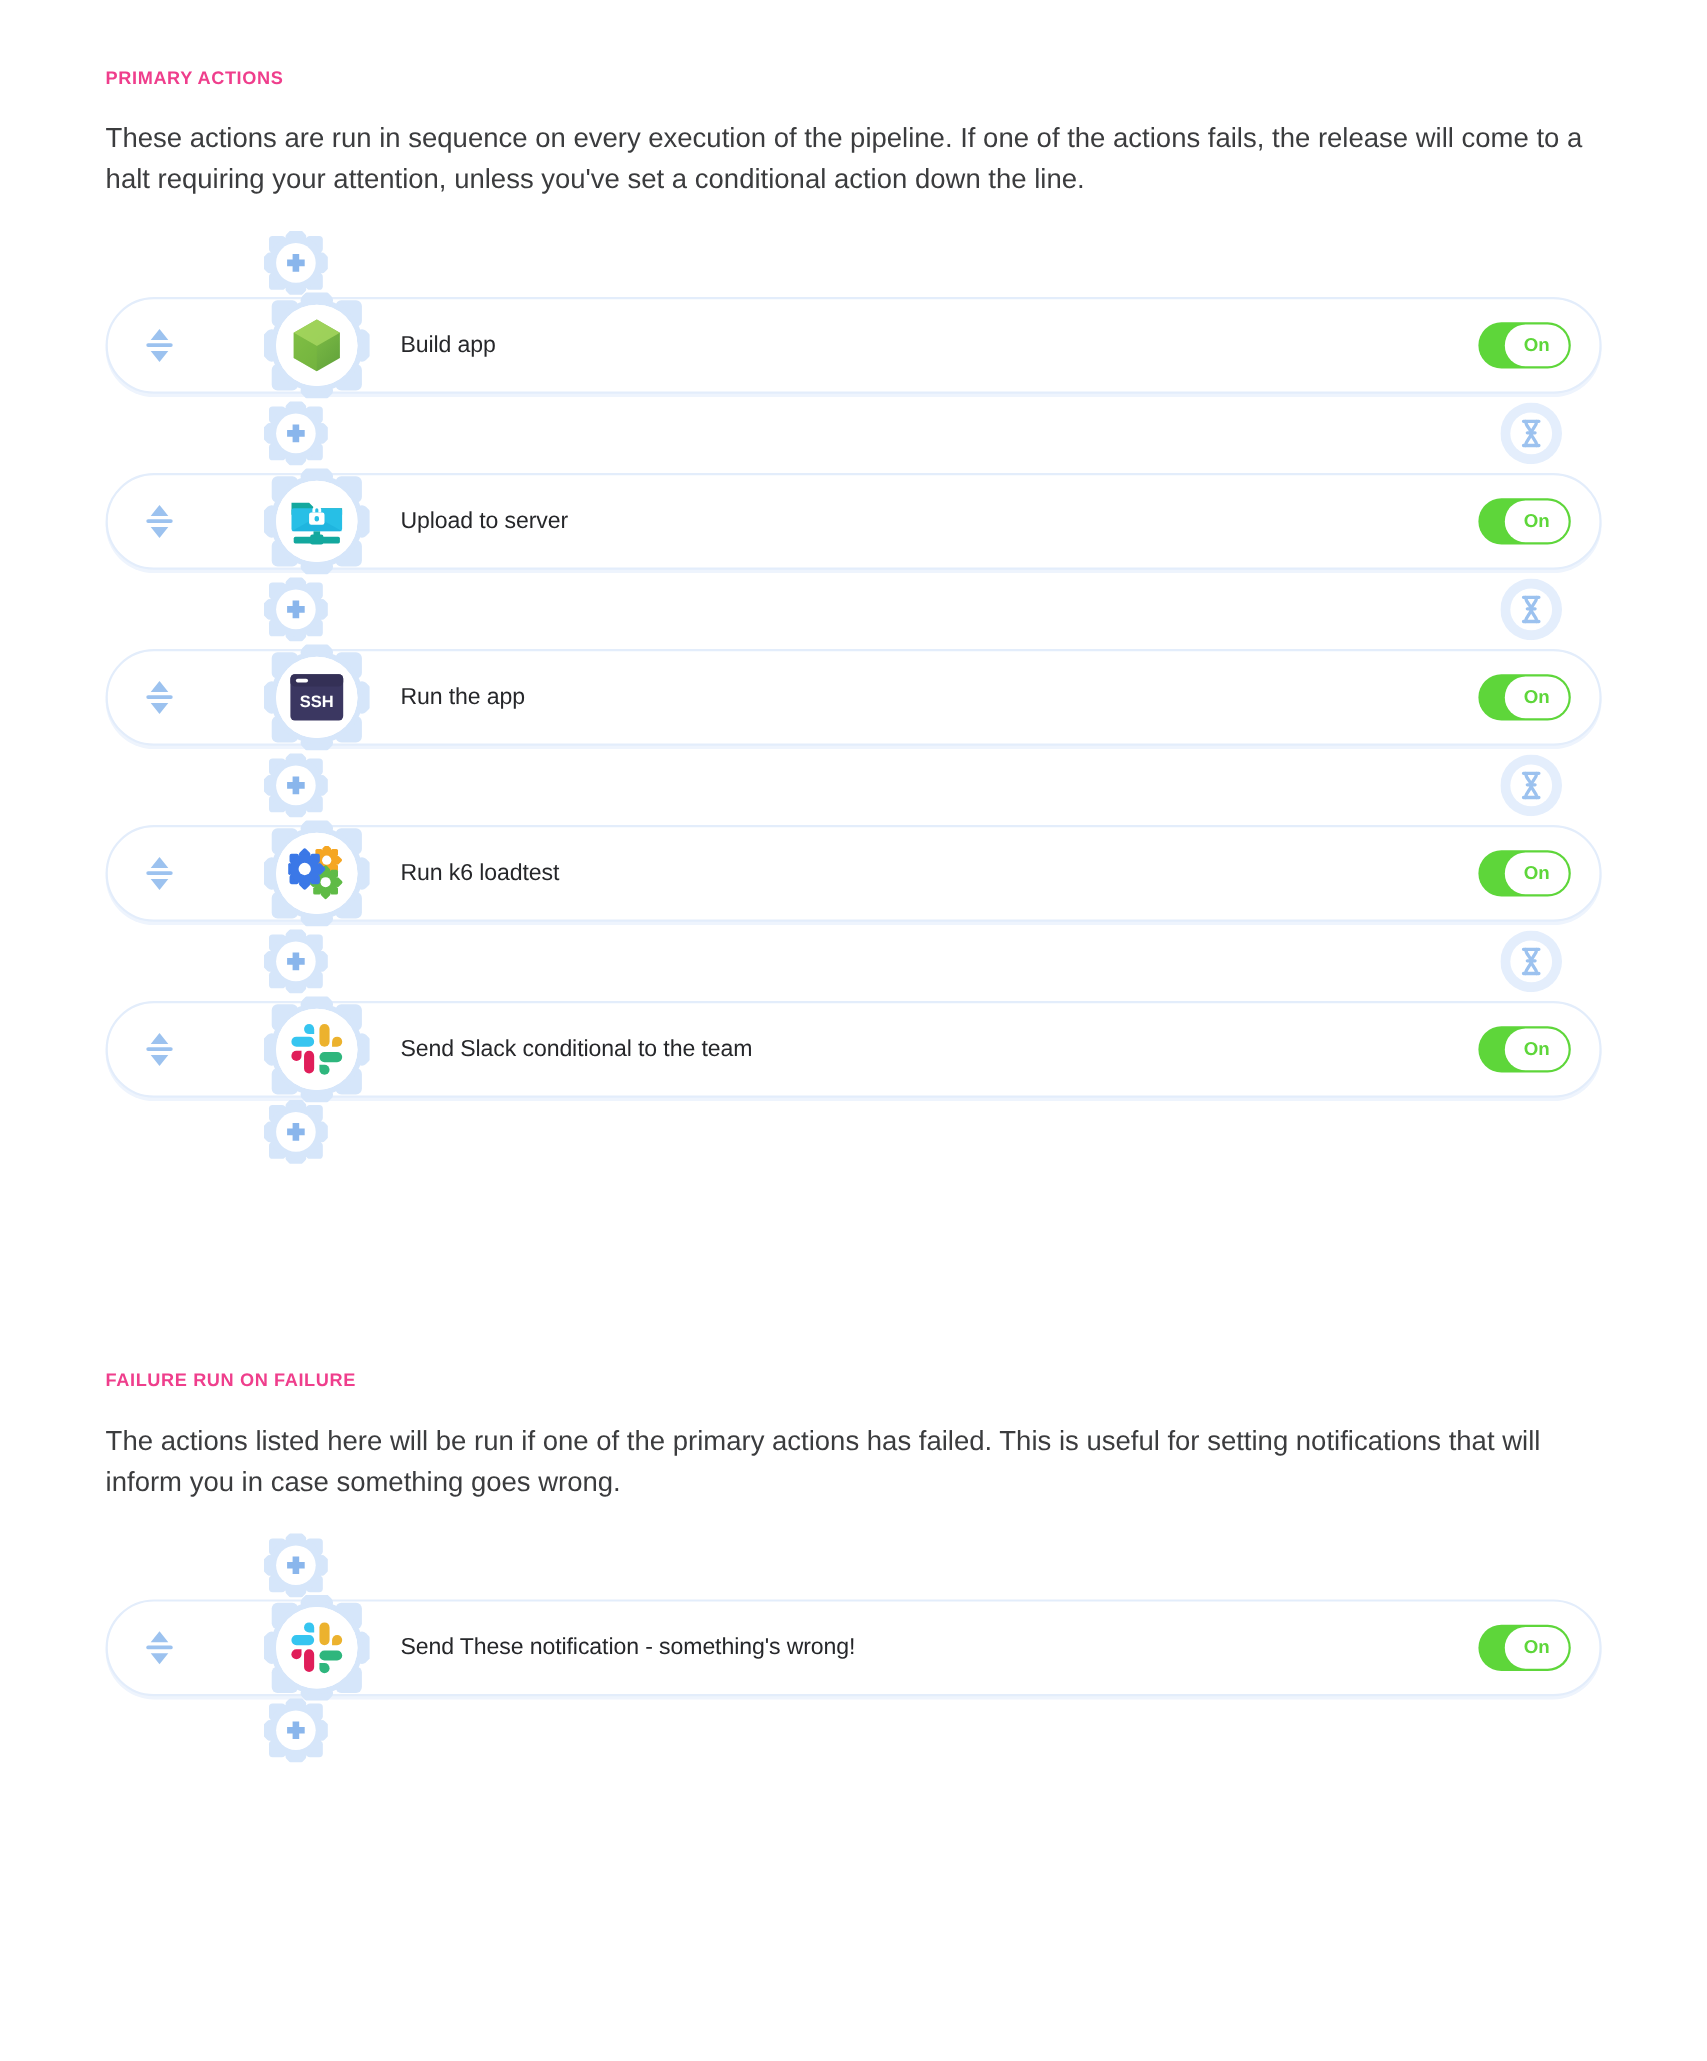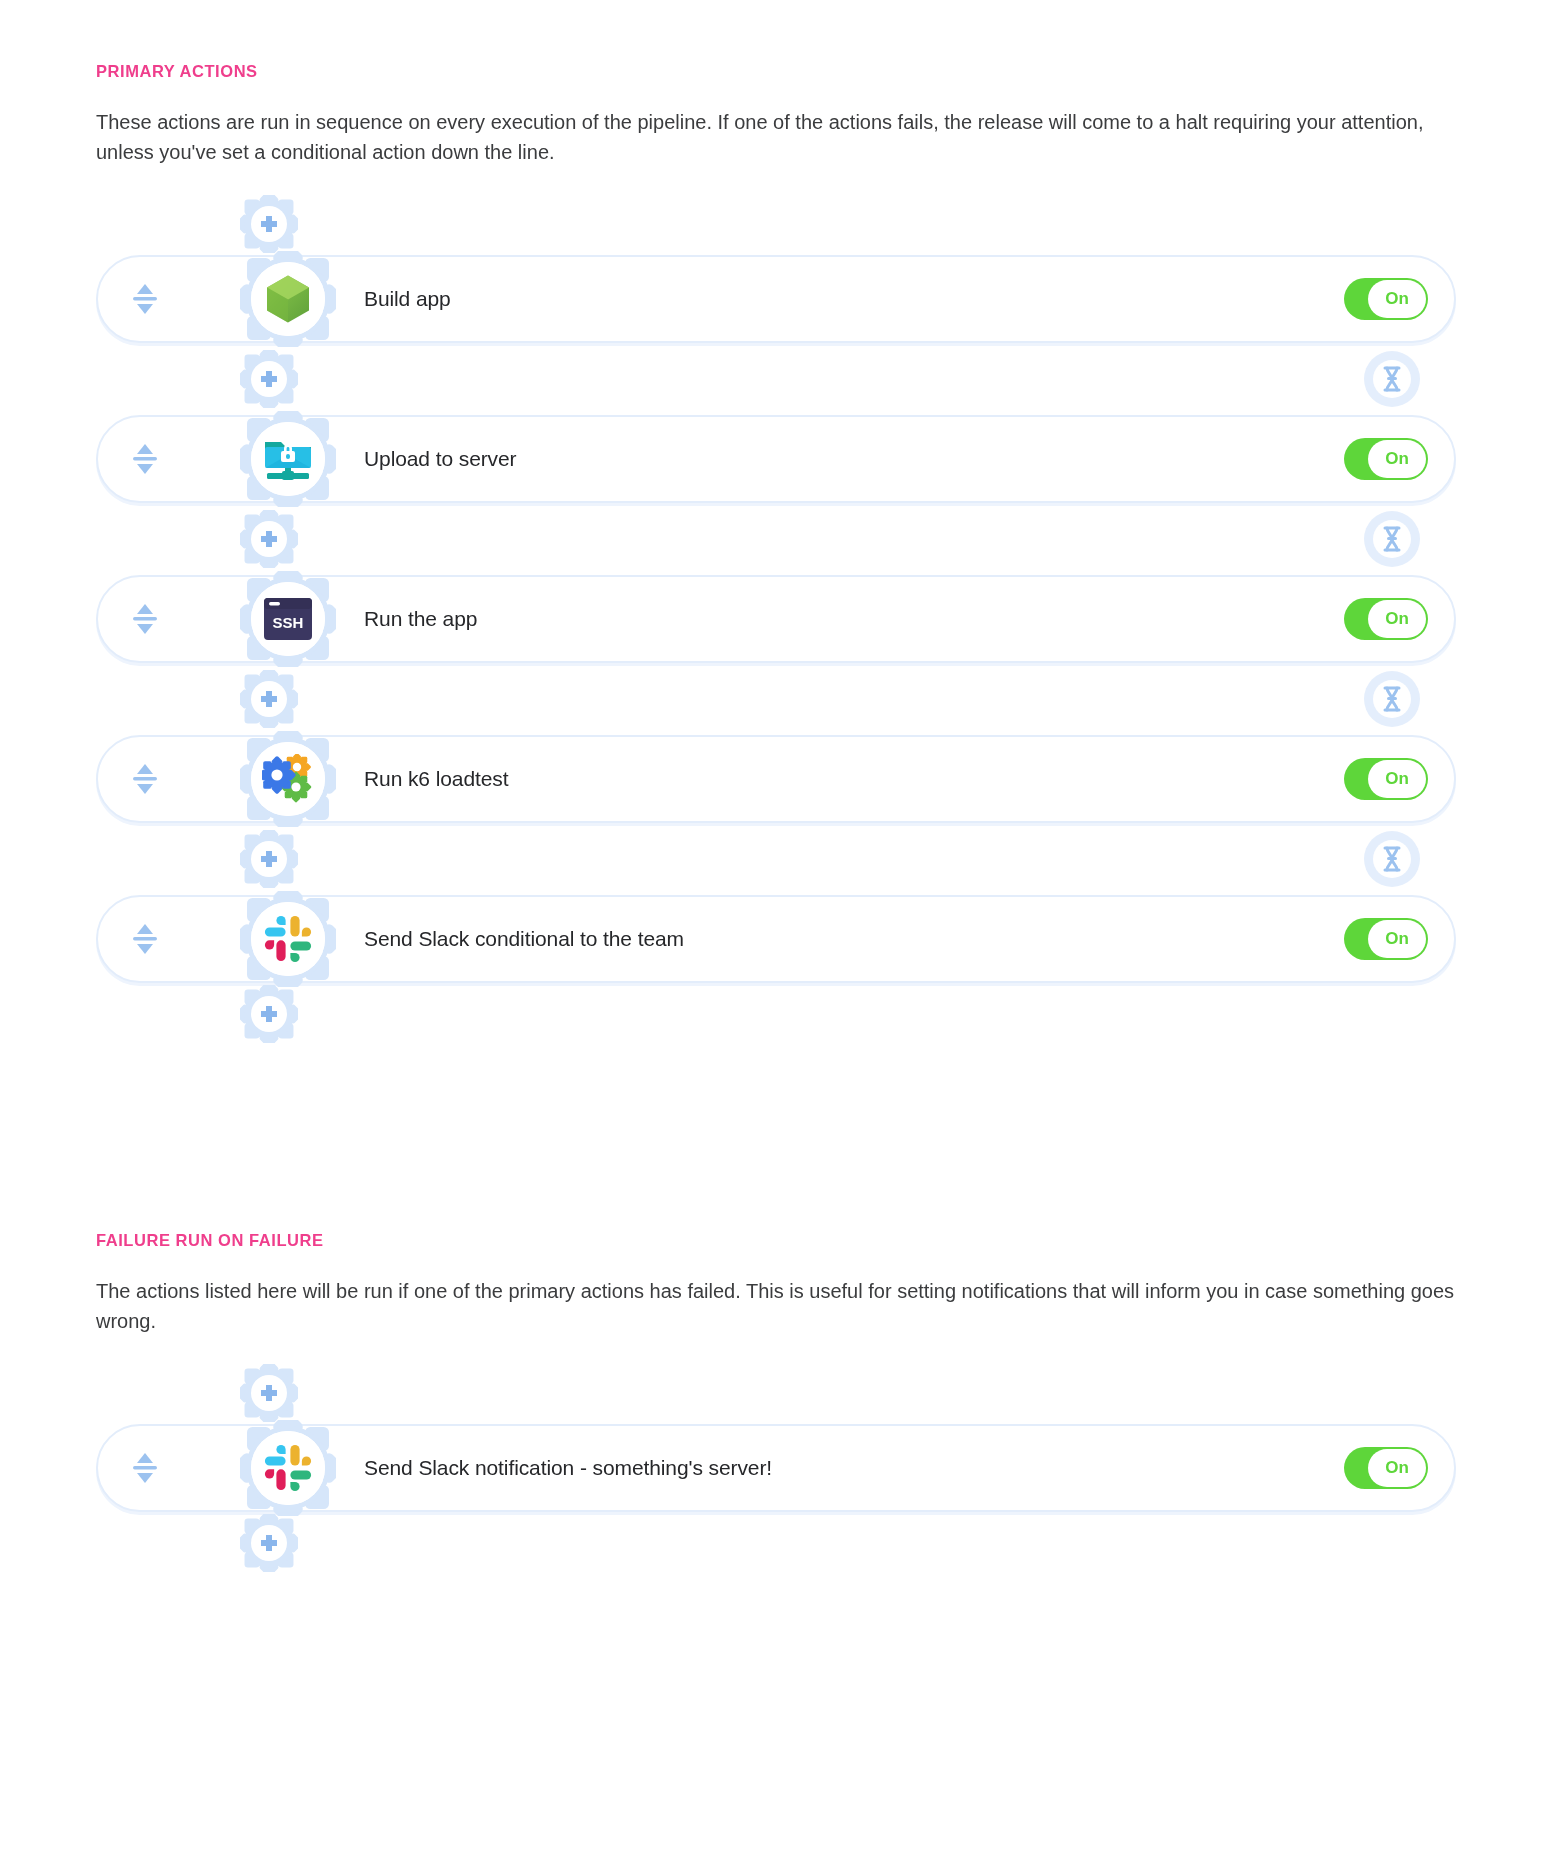--- a/index.html
+++ b/index.html
@@ -20,21 +20,21 @@
   .section-heading {
     font-size: 16.5px;
     font-weight: bold;
     letter-spacing: 0.55px;
     color: #ef3e8c;
     margin: 0;
     padding-top: 62px;
   }
 
   .section-desc {
-    font-size: 20px;
+    font-size: 25px;
     line-height: 1.48;
     color: #3b3c3e;
     margin: 27px 0 0 0;
     max-width: 1368px;
     font-weight: 400;
   }
 
   
   .pipeline {
     position: relative;
@@ -597,21 +597,21 @@
   <path d="M12.4 29.9a4.6 4.6 0 119.2 0v11.5a4.6 4.6 0 11-9.2 0z" fill="#e01e5a"></path>
   <path d="M17 10.1a4.6 4.6 0 114.6-4.6v4.6z" fill="#36c5f0"></path>
   <path d="M17 12.4a4.6 4.6 0 110 9.2H5.5a4.6 4.6 0 010-9.2z" fill="#36c5f0"></path>
   <path d="M37.9 17a4.6 4.6 0 114.6 4.6h-4.6z" fill="#ecb22e"></path>
   <path d="M35.6 17a4.6 4.6 0 11-9.2 0V5.5a4.6 4.6 0 119.2 0z" fill="#ecb22e"></path>
   <path d="M31 37.9a4.6 4.6 0 11-4.6 4.6v-4.6z" fill="#2eb67d"></path>
   <path d="M31 35.6a4.6 4.6 0 110-9.2h11.5a4.6 4.6 0 110 9.2z" fill="#2eb67d"></path>
 </svg>
             </span>
         </span>
-        <span class="action-label">Send Slack notification - something's server!</span>
+        <span class="action-label">Send These notification - something's wrong!</span>
         <span class="toggle">
           <span class="knob">On</span>
         </span>
       </div>
         <div class="connector last">
       <span class="add-gear"><svg viewBox="0 0 58 58" xmlns="http://www.w3.org/2000/svg">
     <g fill="#d6e6fa">
                 <rect x="21.50" y="-2.50" width="15" height="15" rx="3.30" transform="rotate(-45.00 29.00 5.00)"></rect>
                 <rect x="38.47" y="4.53" width="15" height="15" rx="3.30" transform="rotate(0.00 45.97 12.03)"></rect>
                 <rect x="45.50" y="21.50" width="15" height="15" rx="3.30" transform="rotate(45.00 53.00 29.00)"></rect>

